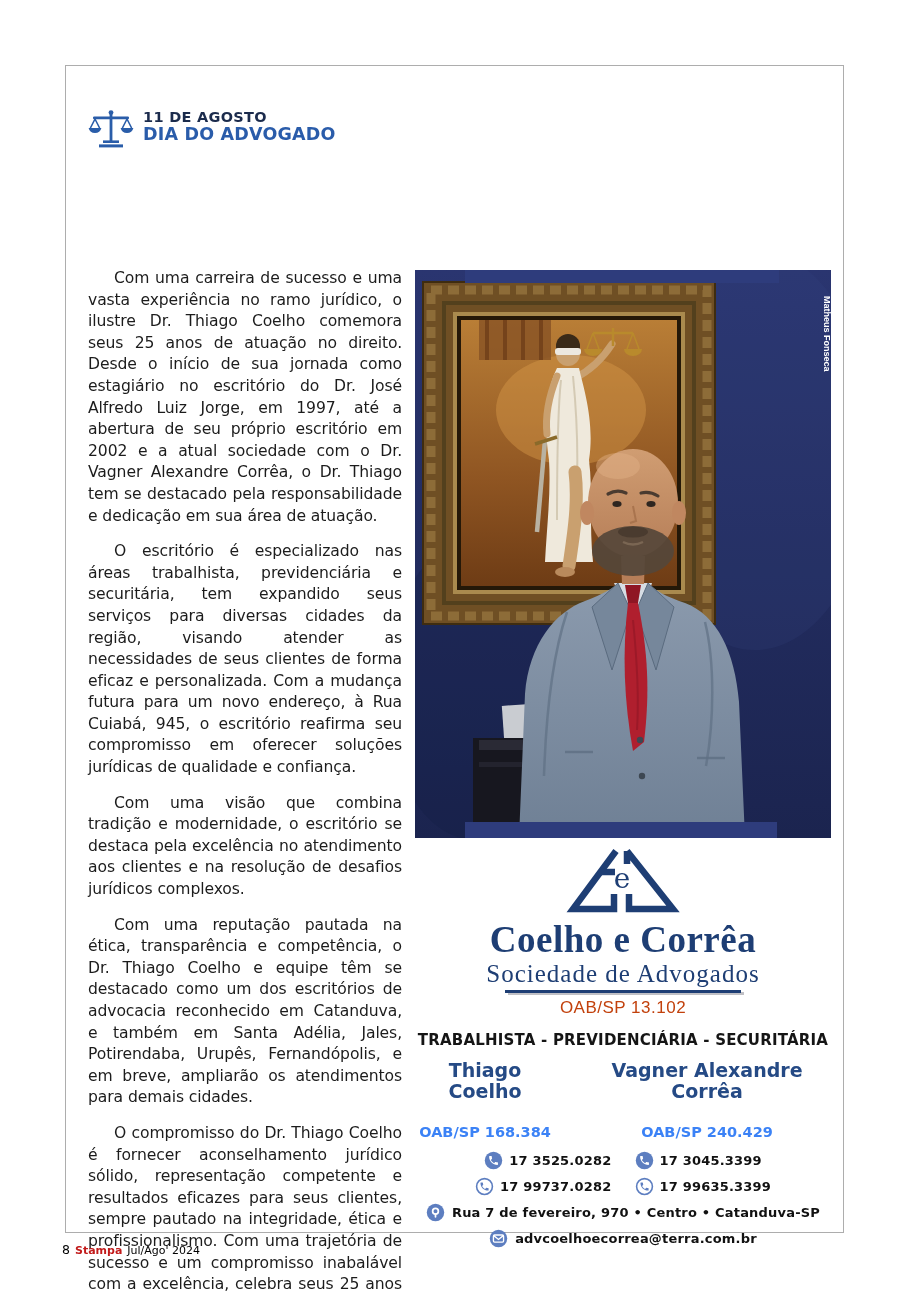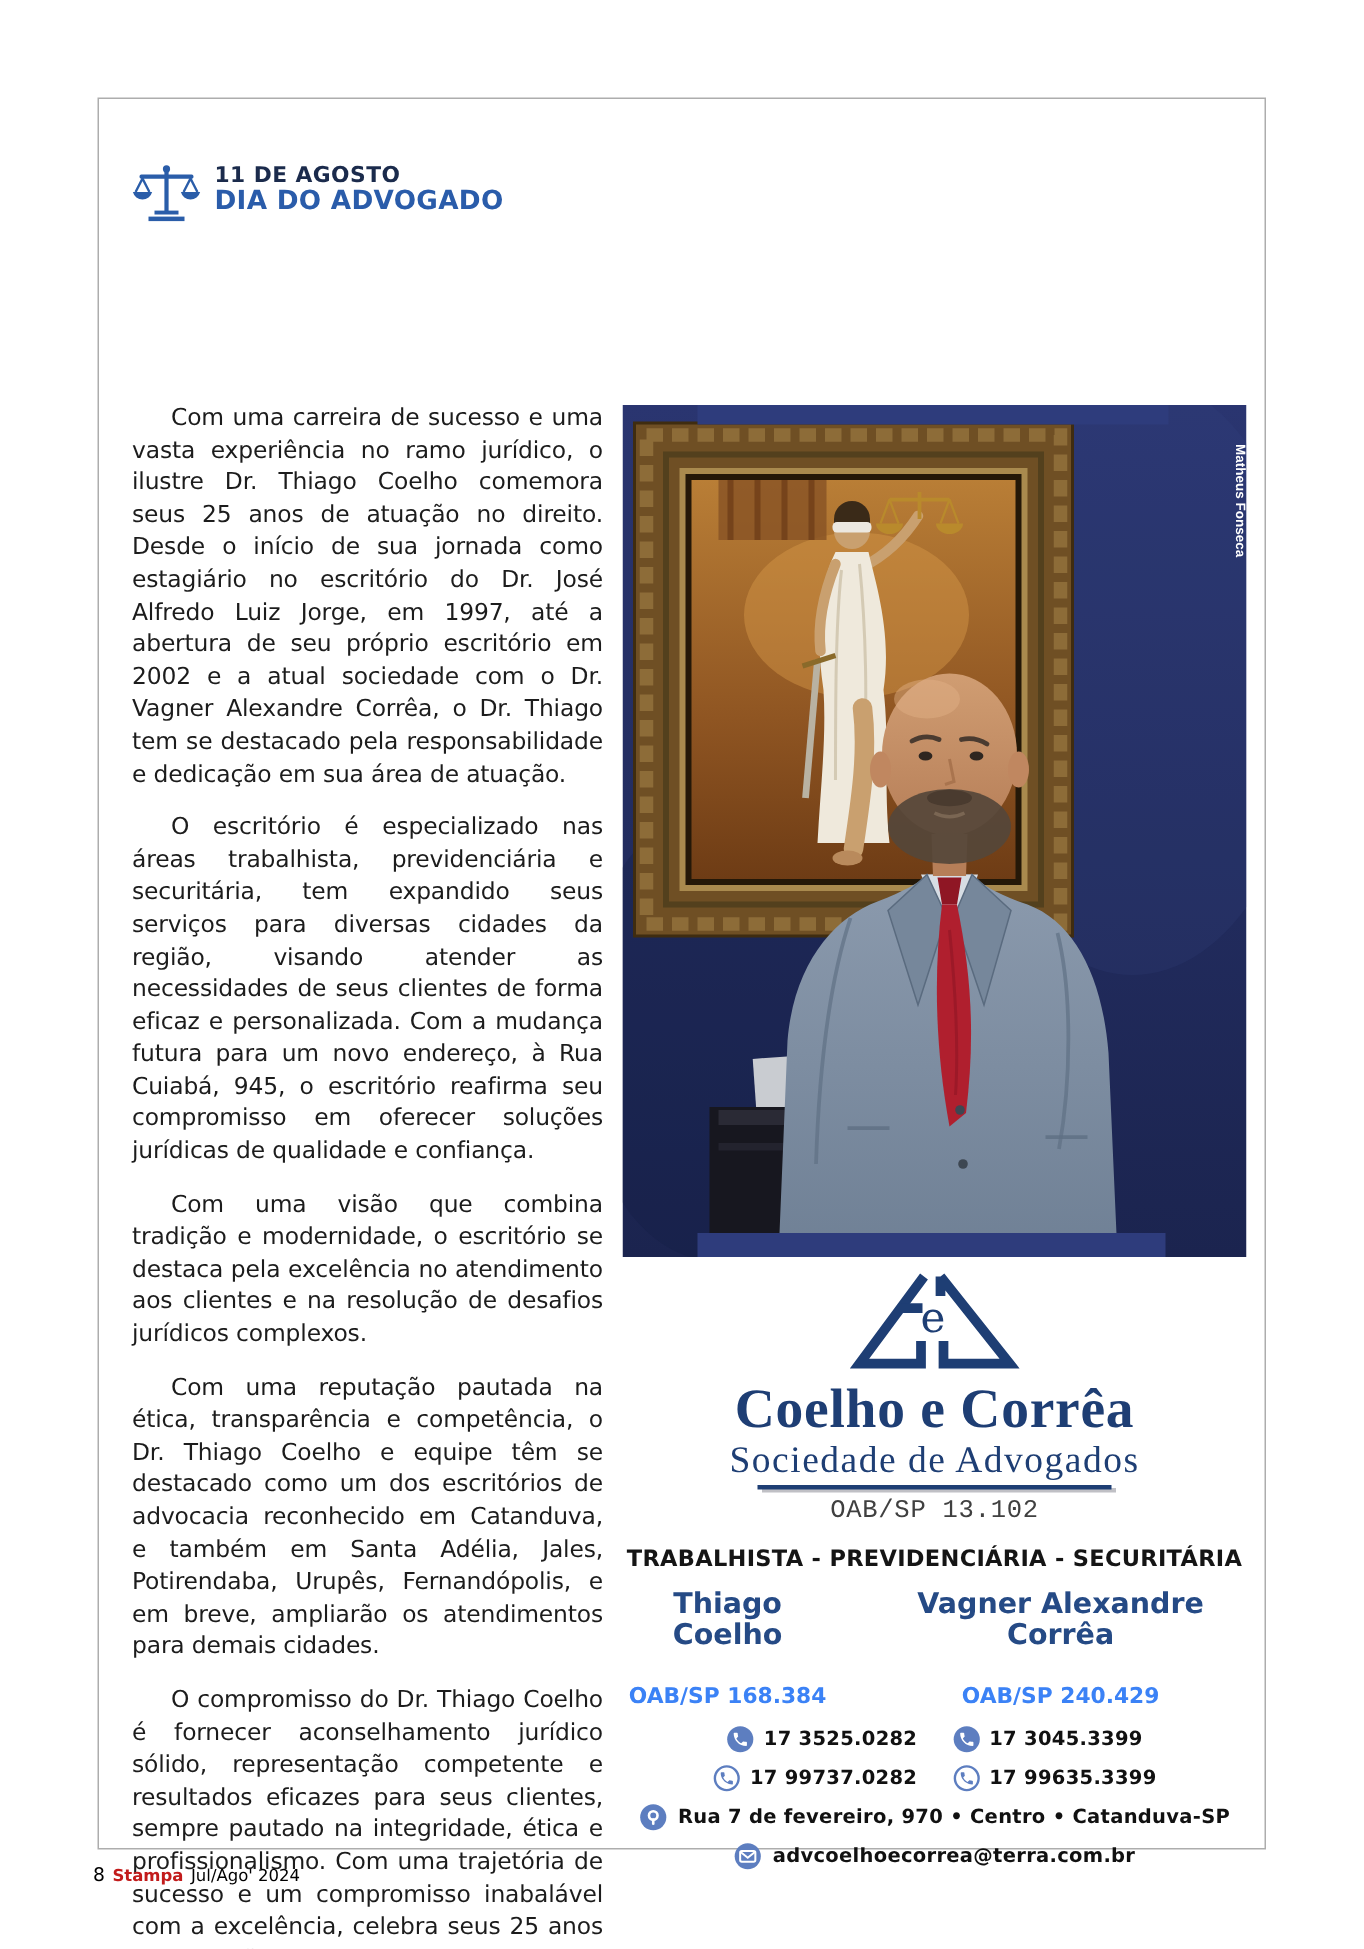--- a/index.html
+++ b/index.html
@@ -23,21 +23,21 @@
   .photo{position:absolute;left:415px;top:270px;width:416px;height:568px;}
   
   .brand{position:absolute;left:415px;top:846px;width:416px;text-align:center;color:#1e3e74;}
   .brand-mark{margin:0 auto;display:block;}
   .brand-name{font-family:"Liberation Serif","DejaVu Serif",serif;font-weight:700;
         font-size:37px;line-height:40px;color:#1e3e74;letter-spacing:.5px;margin-top:4px;}
   .brand-sub{font-family:"Liberation Serif","DejaVu Serif",serif;font-weight:400;
         font-size:25px;line-height:27px;color:#1e3e74;letter-spacing:1px;}
   .brand-rule{width:236px;height:2.5px;background:#1e3e74;margin:3px auto 5px auto;
         box-shadow:3px 2px 0 rgba(140,140,150,.55);}
-  .brand-oab{font-family:Liberation Mono, monospace;font-size:17px;color:#404040;
+  .brand-oab{font-family:Liberation Sans, sans-serif;font-size:17px;color:#c2410c;
         letter-spacing:.5px;}
   .areas{margin-top:13px;font-size:15px;font-weight:700;color:#151515;letter-spacing:.2px;}
   .partners{margin-top:11px;display:flex;justify-content:center;gap:28px;align-items:flex-end;}
   .partner-name{font-size:19px;font-weight:700;color:#254a85;line-height:21px;}
   .partner-oab{font-size:14.5px;font-weight:600;color:#3b82f6;line-height:18px;margin-top:21px;}
   .contacts{margin-top:10px;}
   .c-row{display:flex;justify-content:center;align-items:center;gap:7px;margin:7px 0;
         font-size:13px;font-weight:700;color:#111;letter-spacing:.2px;}
   .c-pair{display:flex;align-items:center;gap:6px;margin:0 8px;}
   .icn{width:19px;height:19px;display:block;}

